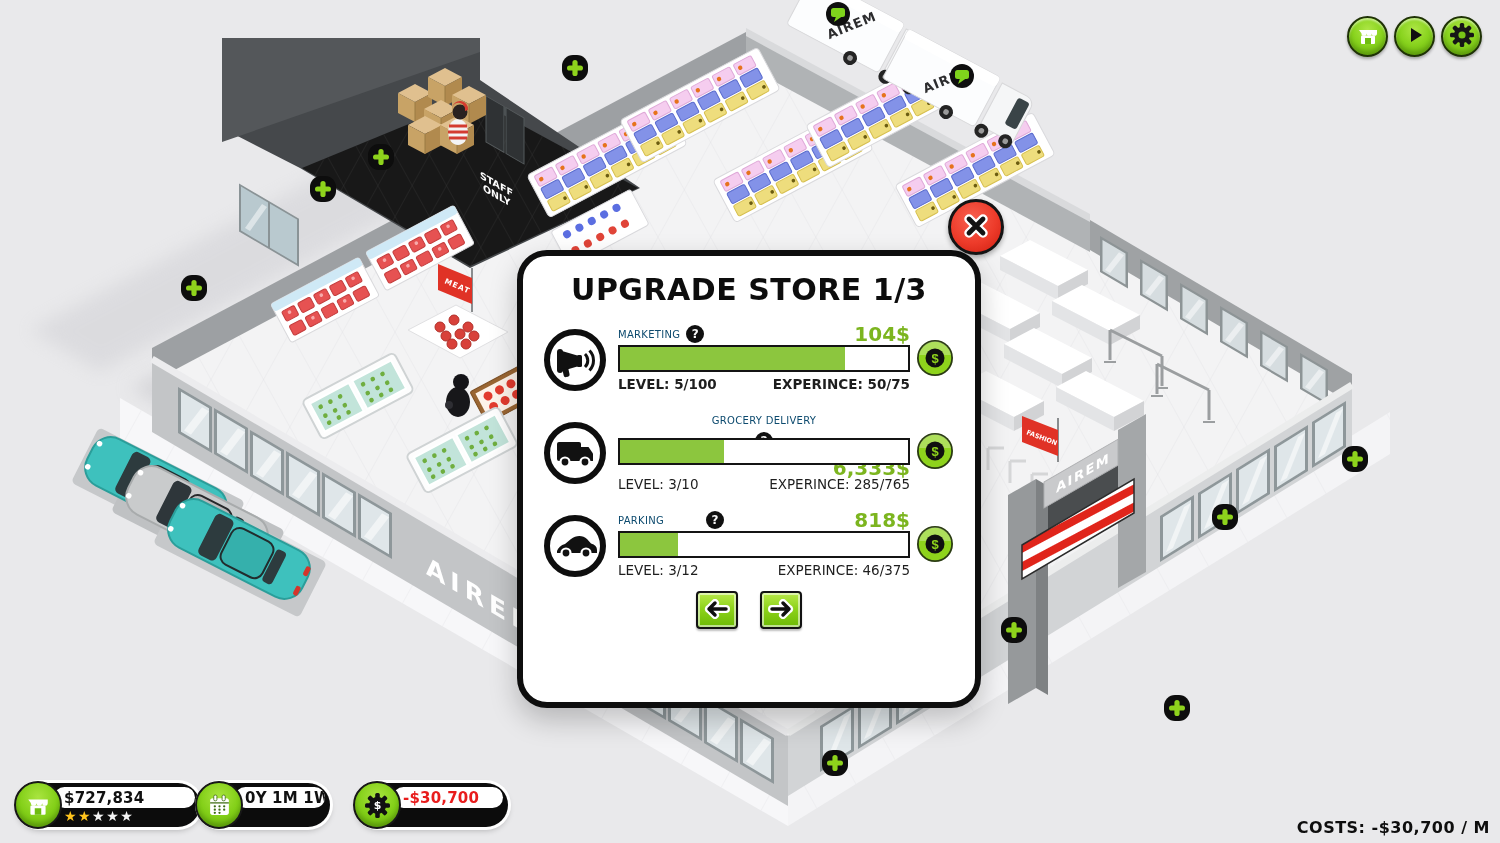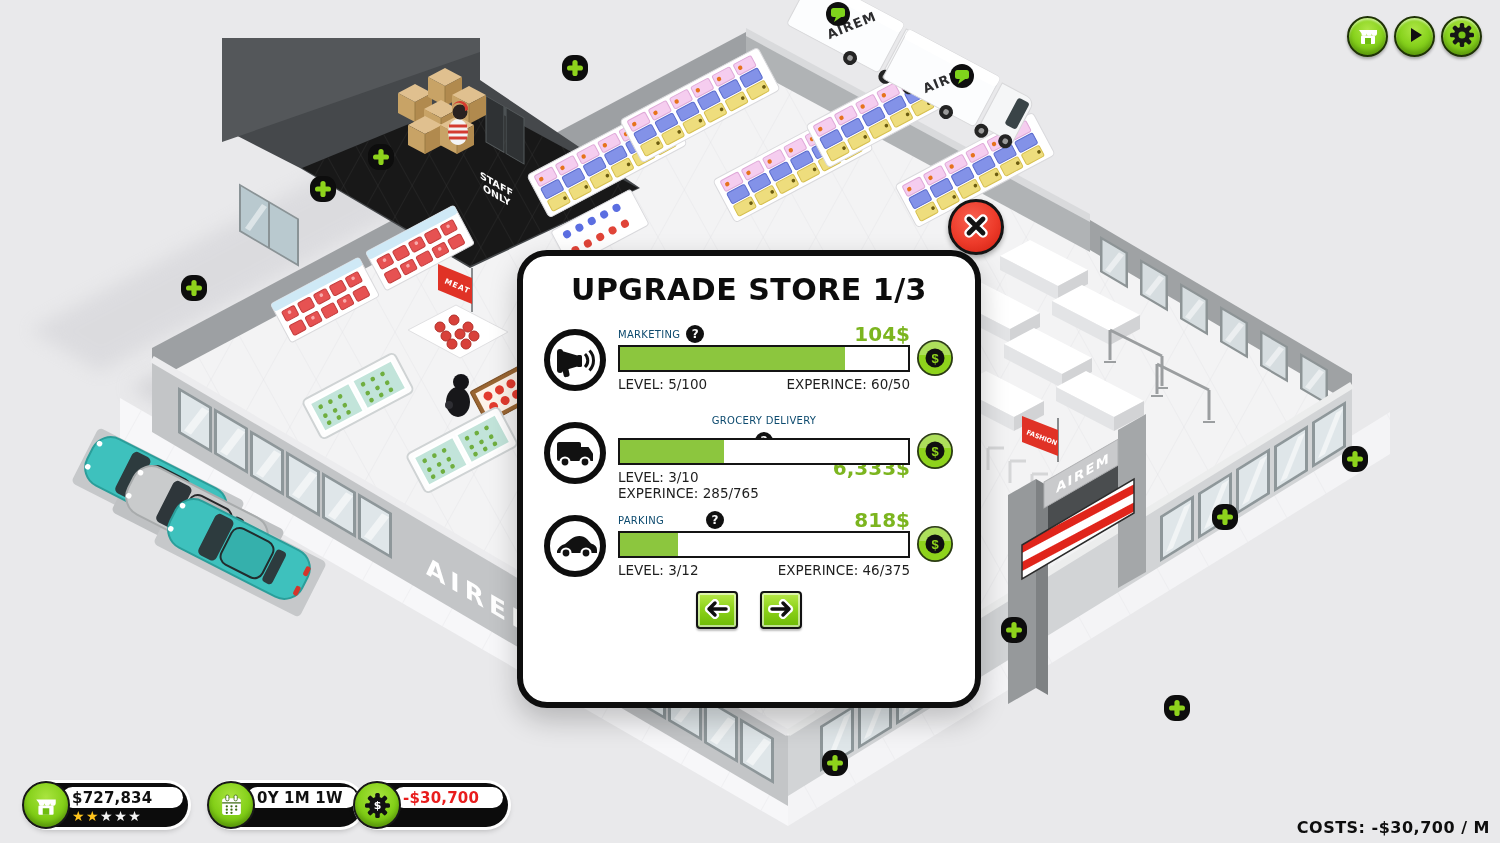--- a/index.html
+++ b/index.html
@@ -563,23 +563,23 @@
           </svg>
       </div>
       <div class="toprow" style="top:66px;">
         <span class="name">MARKETING</span>
         <span class="help">?</span>
         <span class="cost">104$</span>
       </div>
       <div class="bar" style="top:89px;">
         <div class="fill" style="width: 78%;"></div>
       </div>
-      <div class="sub" style="top:120px;">
+      <div class="sub" style="top:120px;font-weight:bold;">
         <span>LEVEL: 5/100</span>
-        <span>EXPERINCE: 60/50</span>
+        <span>EXPERINCE: 50/75</span>
       </div>
       <button class="buy-btn" style="top:83px;">
         <svg width="38" height="38" viewBox="-19 -19 38 38">
             <circle r="18" fill="#2a3b12"></circle>
             <circle r="16.2" fill="#8ed31c"></circle>
             <path d="M-16,-3 a16.2,16.2 0 0 1 32,0" fill="#ffffff" opacity="0.28"></path>
             <circle r="9.5" fill="#101010"></circle>
             <text x="0" y="4.5" text-anchor="middle" font-size="13" font-weight="bold" fill="#8ed31c">$</text>
           </svg>
       </button>
@@ -597,21 +597,21 @@
           </svg>
       </div>
       <div class="toprow" style="top:159px;flex-direction:column;">
         <span class="name">GROCERY DELIVERY</span>
         <span class="help">?</span>
         <span class="cost">6,333$</span>
       </div>
       <div class="bar" style="top:182px;">
         <div class="fill" style="width: 36%;"></div>
       </div>
-      <div class="sub" style="top:213px;flex-direction:column;">
+      <div class="sub" style="top:220px;">
         <span>LEVEL: 3/10</span>
         <span>EXPERINCE: 285/765</span>
       </div>
       <button class="buy-btn" style="top:176px;">
         <svg width="38" height="38" viewBox="-19 -19 38 38">
             <circle r="18" fill="#2a3b12"></circle>
             <circle r="16.2" fill="#8ed31c"></circle>
             <path d="M-16,-3 a16.2,16.2 0 0 1 32,0" fill="#ffffff" opacity="0.28"></path>
             <circle r="9.5" fill="#101010"></circle>
             <text x="0" y="4.5" text-anchor="middle" font-size="13" font-weight="bold" fill="#8ed31c">$</text>
@@ -678,35 +678,35 @@
     <span>
       <svg width="30" height="30" viewBox="0 0 30 30">
           <g fill="none" stroke-linecap="round">
             <path d="M8,8 L22,22 M22,8 L8,22" stroke="#ffffff" stroke-width="9.5"></path>
             <path d="M8,8 L22,22 M22,8 L8,22" stroke="#141414" stroke-width="4.8"></path>
           </g>
         </svg>
     </span>
   </button>
 
-  <div class="pill" style="left:25px;width:163px;">
+  <div class="pill" style="left:17px;width:183px;">
     <div class="white-strip">
         <span>$727,834</span>
       </div>
     <div class="stars"><span class="gold">★★</span><span class="blank">★★★</span></div>
     <div class="badge">
       <svg width="26" height="26" viewBox="0 0 24 24">
           <path d="M3,7 h18 v3.2 a2.6,2.6 0 0 1 -5.2,0 a2.6,2.6 0 0 1 -5.2,0 a2.6,2.6 0 0 1 -5.2,0 z" fill="#fff"></path>
           <rect x="5" y="12.5" width="14" height="8.5" rx="1" fill="#fff"></rect>
           <rect x="9" y="15" width="6" height="6" fill="#6ebc10"></rect>
         </svg>
     </div>
   </div>
 
-  <div class="pill" style="left:210px;width:152px;">
+  <div class="pill" style="left:198px;width:132px;">
     <div class="white-strip">
         <span>0Y 1M 1W</span>
       </div>
     <div class="badge">
       <svg width="25" height="25" viewBox="0 0 24 24">
           <rect x="3" y="5" width="18" height="16" rx="2.5" fill="#fff"></rect>
           <rect x="6.5" y="2" width="3" height="5.5" rx="1.2" fill="#fff" stroke="#3c6b10" stroke-width="0.8"></rect>
           <rect x="14.5" y="2" width="3" height="5.5" rx="1.2" fill="#fff" stroke="#3c6b10" stroke-width="0.8"></rect>
           <line x1="3" y1="9.5" x2="21" y2="9.5" stroke="#3c6b10" stroke-width="1.2"></line>
           <g fill="#3c6b10">

